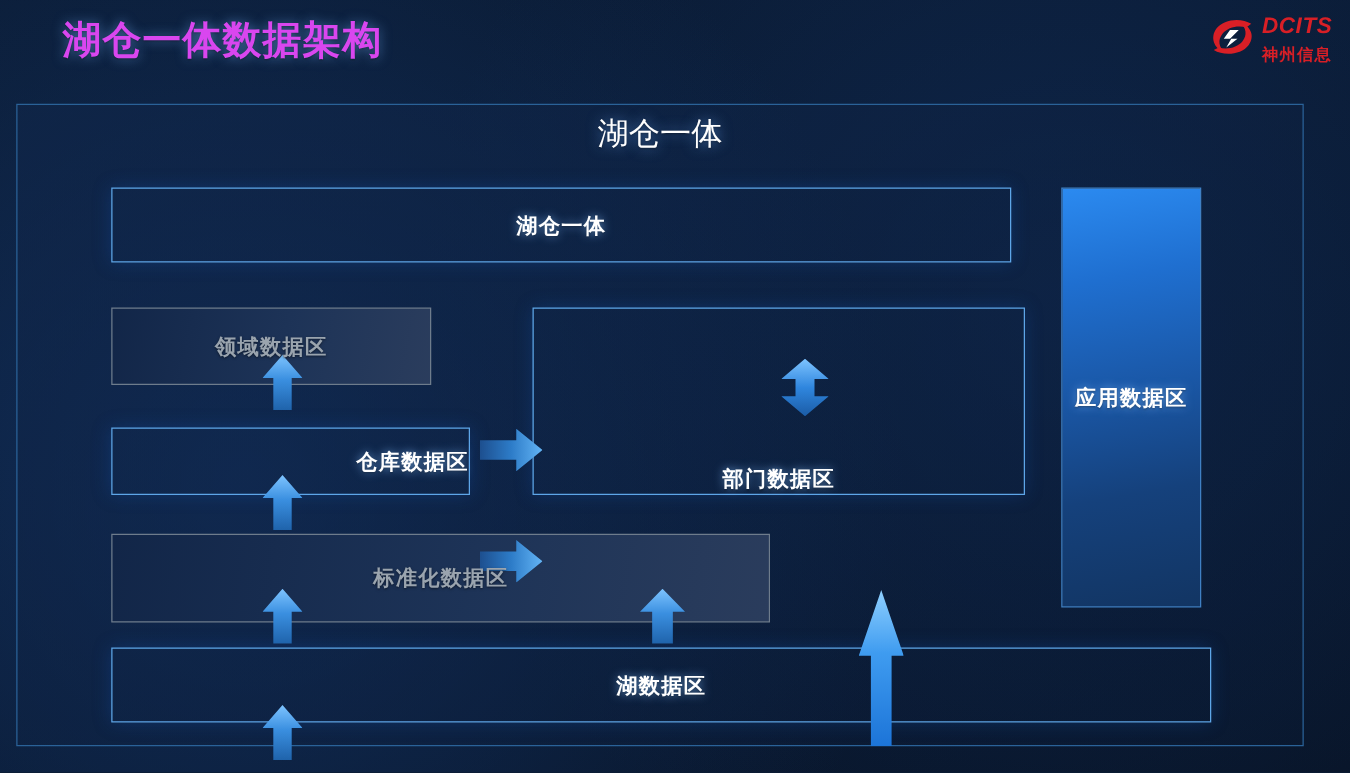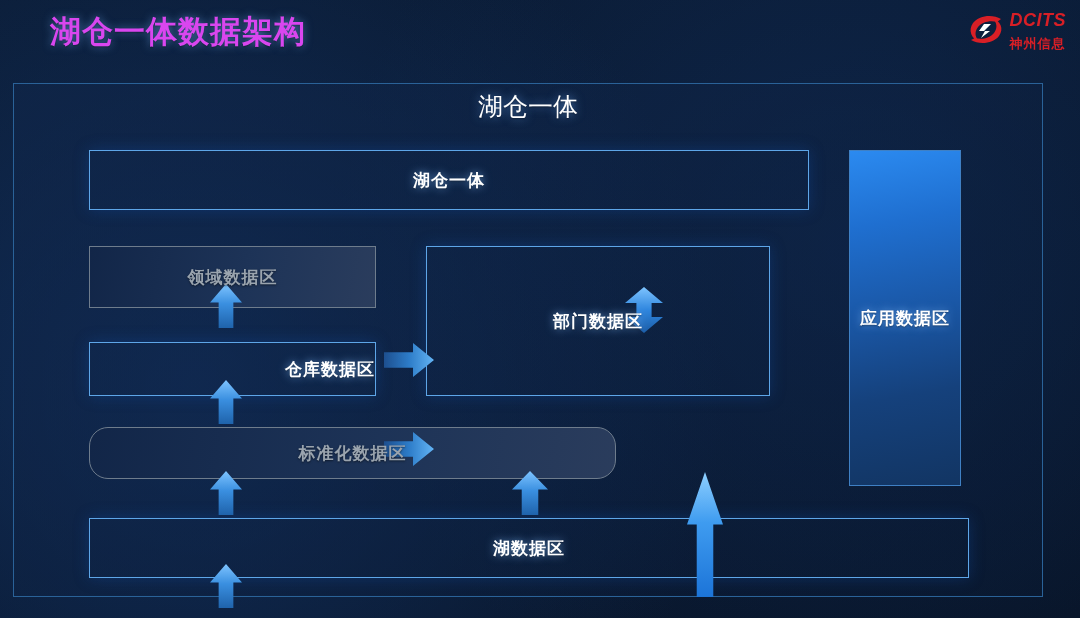--- a/index.html
+++ b/index.html
@@ -64,25 +64,25 @@
   }
   .zone.dim .zl{color:#9aa4ae;text-shadow:0 1px 2px rgba(0,0,0,0.5);}
   .zone.vertical{
     border:1px solid #3f80c4;
     background:linear-gradient(170deg,#2b8af0 0%,#1f6fd0 22%,#1a57a6 48%,#15417c 72%,#123563 100%);
   }
   .zone.vertical .zl{color:#ffffff;text-shadow:0 0 8px rgba(130,190,255,0.7),0 1px 2px rgba(0,0,0,0.5);}
 
   
   #z-app     {left:75px; top:66px;  width:720px; height:60px;}
-  #z-domain  {left:75px; top:162px; width:287px; height:62px;}
+  #z-domain  {left:75px; top:162px; width:256px; height:62px;}
   #z-wh      {left:75px; top:258px; width:287px; height:54px;justify-content:flex-end;}
-  #z-std     {left:75px; top:343px; width:527px; height:52px;border-radius:19px;}
+  #z-std     {left:75px; top:343px; width:527px; height:71px;}
   #z-lake    {left:75px; top:434px; width:880px; height:60px;align-items:center;}
-  #z-dept    {left:412px;top:162px; width:344px; height:150px;}
+  #z-dept    {left:412px;top:162px; width:394px; height:150px;align-items:flex-end;}
   #z-arch    {left:835px;top:66px;  width:112px; height:336px;}
 
   
   .arrow{position:absolute;}
   .arw-up{
     background:linear-gradient(180deg,#7ec4ff 0%,#3a8fe0 45%,#1f63ab 100%);
     clip-path:polygon(50% 0%,100% 42%,73% 42%,73% 100%,27% 100%,27% 42%,0% 42%);
     filter:drop-shadow(0 0 3px rgba(90,160,240,0.5));
   }
   .arw-up.bright{

